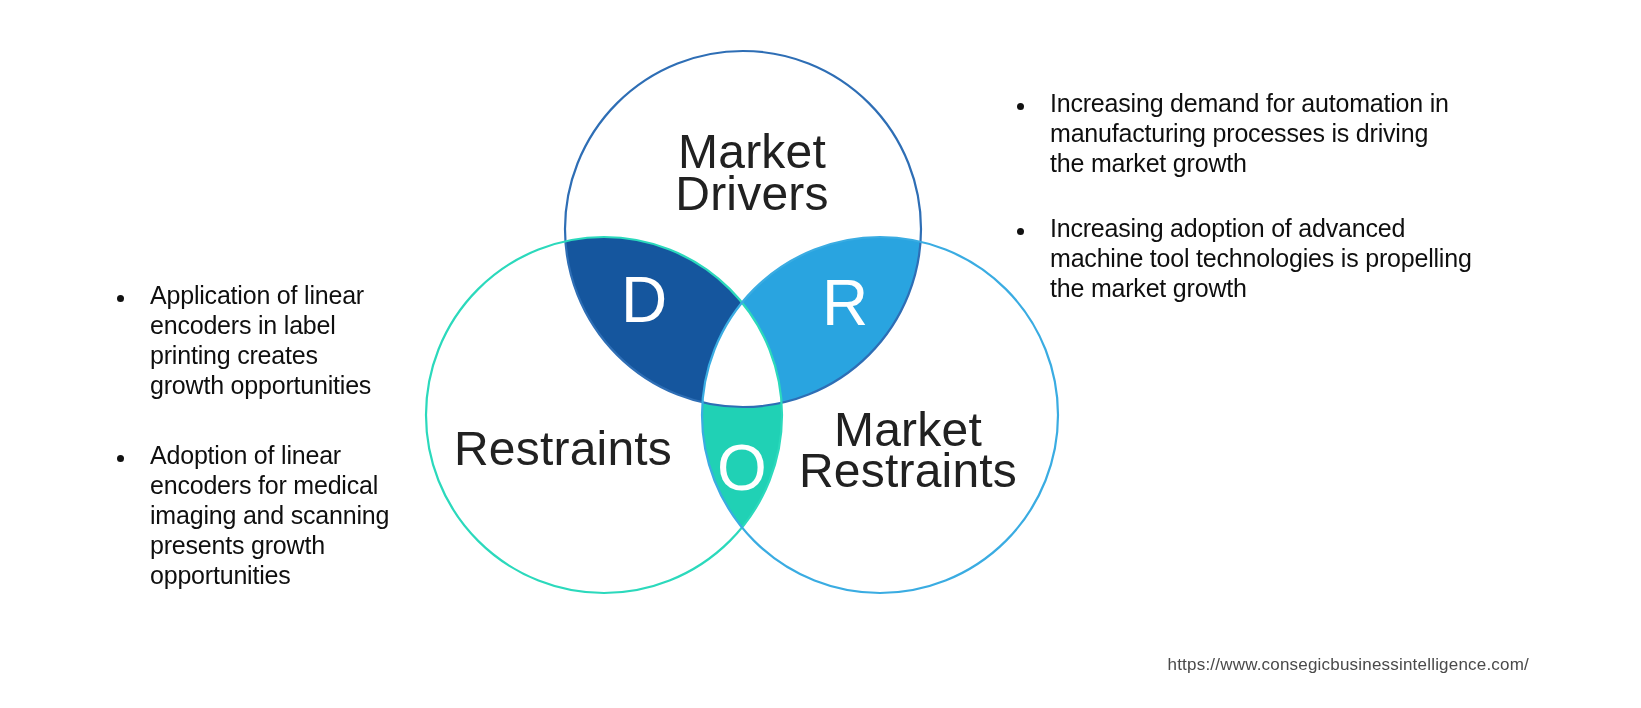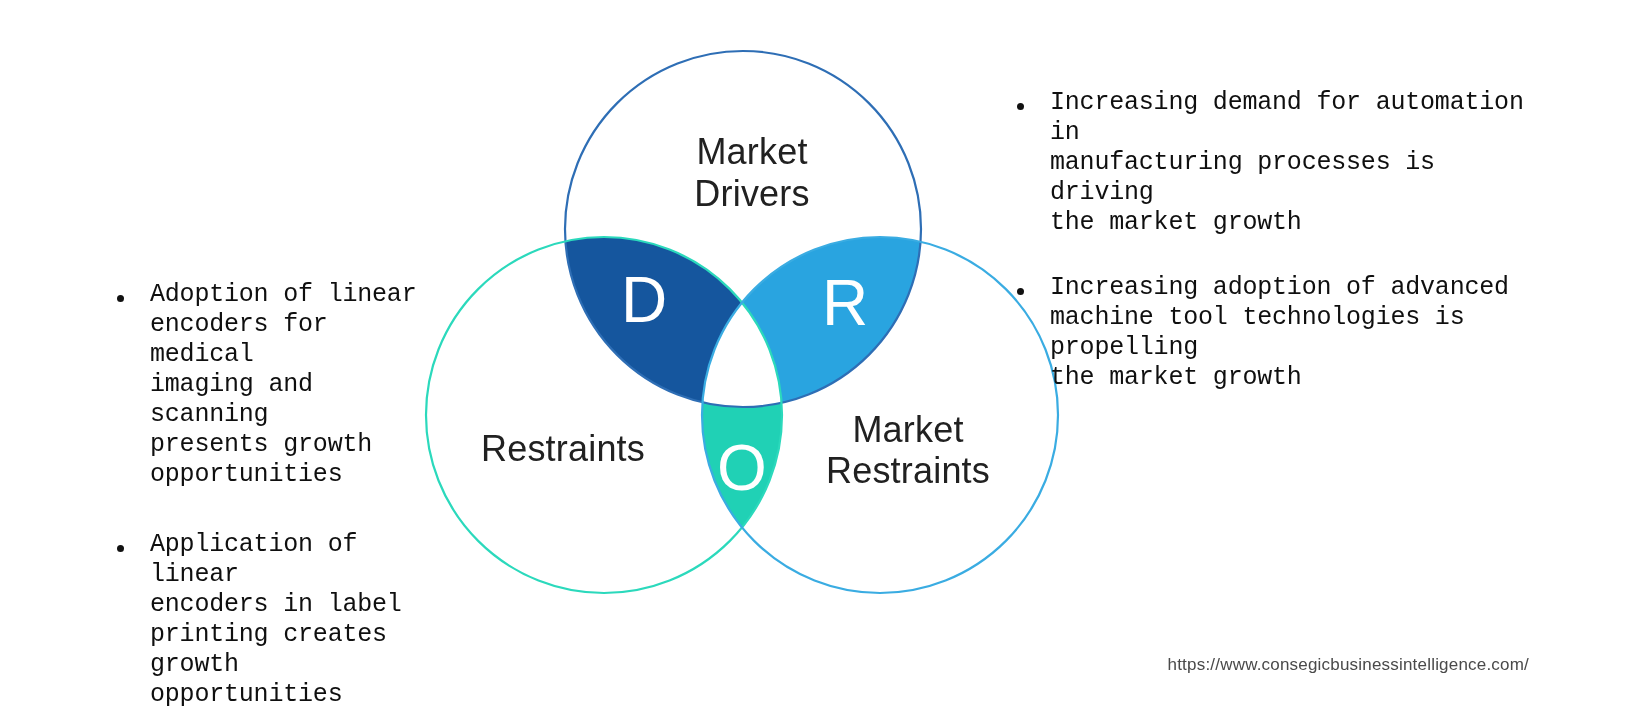--- a/index.html
+++ b/index.html
@@ -14,38 +14,38 @@
   .venn {
     position: absolute;
     left: 0; top: 0;
     width: 1641px; height: 708px;
   }
   .venn .outline { fill: none; stroke-width: 2.2; }
 
   .venn-label {
     position: absolute;
     transform: translateX(-50%);
-    font-size: 36px;
+    font-size: 48px;
     line-height: 42px;
     color: #212121;
     text-align: center;
     white-space: pre-line;
     letter-spacing: 0.2px;
   }
   .venn-letter {
     position: absolute;
     transform: translate(-50%, -50%);
     font-size: 64px;
     line-height: 64px;
     color: #ffffff;
     font-weight: 400;
   }
 
   .bullets { position: absolute; }
-  .bullet { display: flex; align-items: flex-start; font-family: Liberation Mono, monospace; }
+  .bullet { display: flex; align-items: flex-start; }
   .bullets.left .bullet     { margin-bottom: 40px; }
   .bullets.right-top .bullet{ margin-bottom: 35px; }
   .bullet:last-child { margin-bottom: 0; }
   .dot {
     flex: 0 0 auto;
     width: 7px; height: 7px;
     margin: 15px 0 0 11px;
     border-radius: 50%;
     background: #111111;
   }
@@ -110,32 +110,32 @@
 
   <div class="venn-letter" style="left:644px; top:300px;">D</div>
 
   <div class="venn-letter" style="left:845px; top:303px;">R</div>
 
   <div class="venn-letter" style="left:742px; top:468px;">O</div>
 
   <div class="bullets left" style="left:106px; top:280px; width:340px;">
     <div class="bullet">
       <span class="dot"></span>
+      <span class="btext">Application of linear
+encoders in label
+printing creates
+growth opportunities</span>
+    </div>
+    <div class="bullet">
+      <span class="dot"></span>
       <span class="btext">Adoption of linear
 encoders for medical
 imaging and scanning
 presents growth
 opportunities</span>
-    </div>
-    <div class="bullet">
-      <span class="dot"></span>
-      <span class="btext">Application of linear
-encoders in label
-printing creates
-growth opportunities</span>
     </div>
   </div>
 
   <div class="bullets right-top" style="left:1006px; top:88px; width:520px;">
     <div class="bullet">
       <span class="dot"></span>
       <span class="btext">Increasing demand for automation in
 manufacturing processes is driving
 the market growth</span>
     </div>

